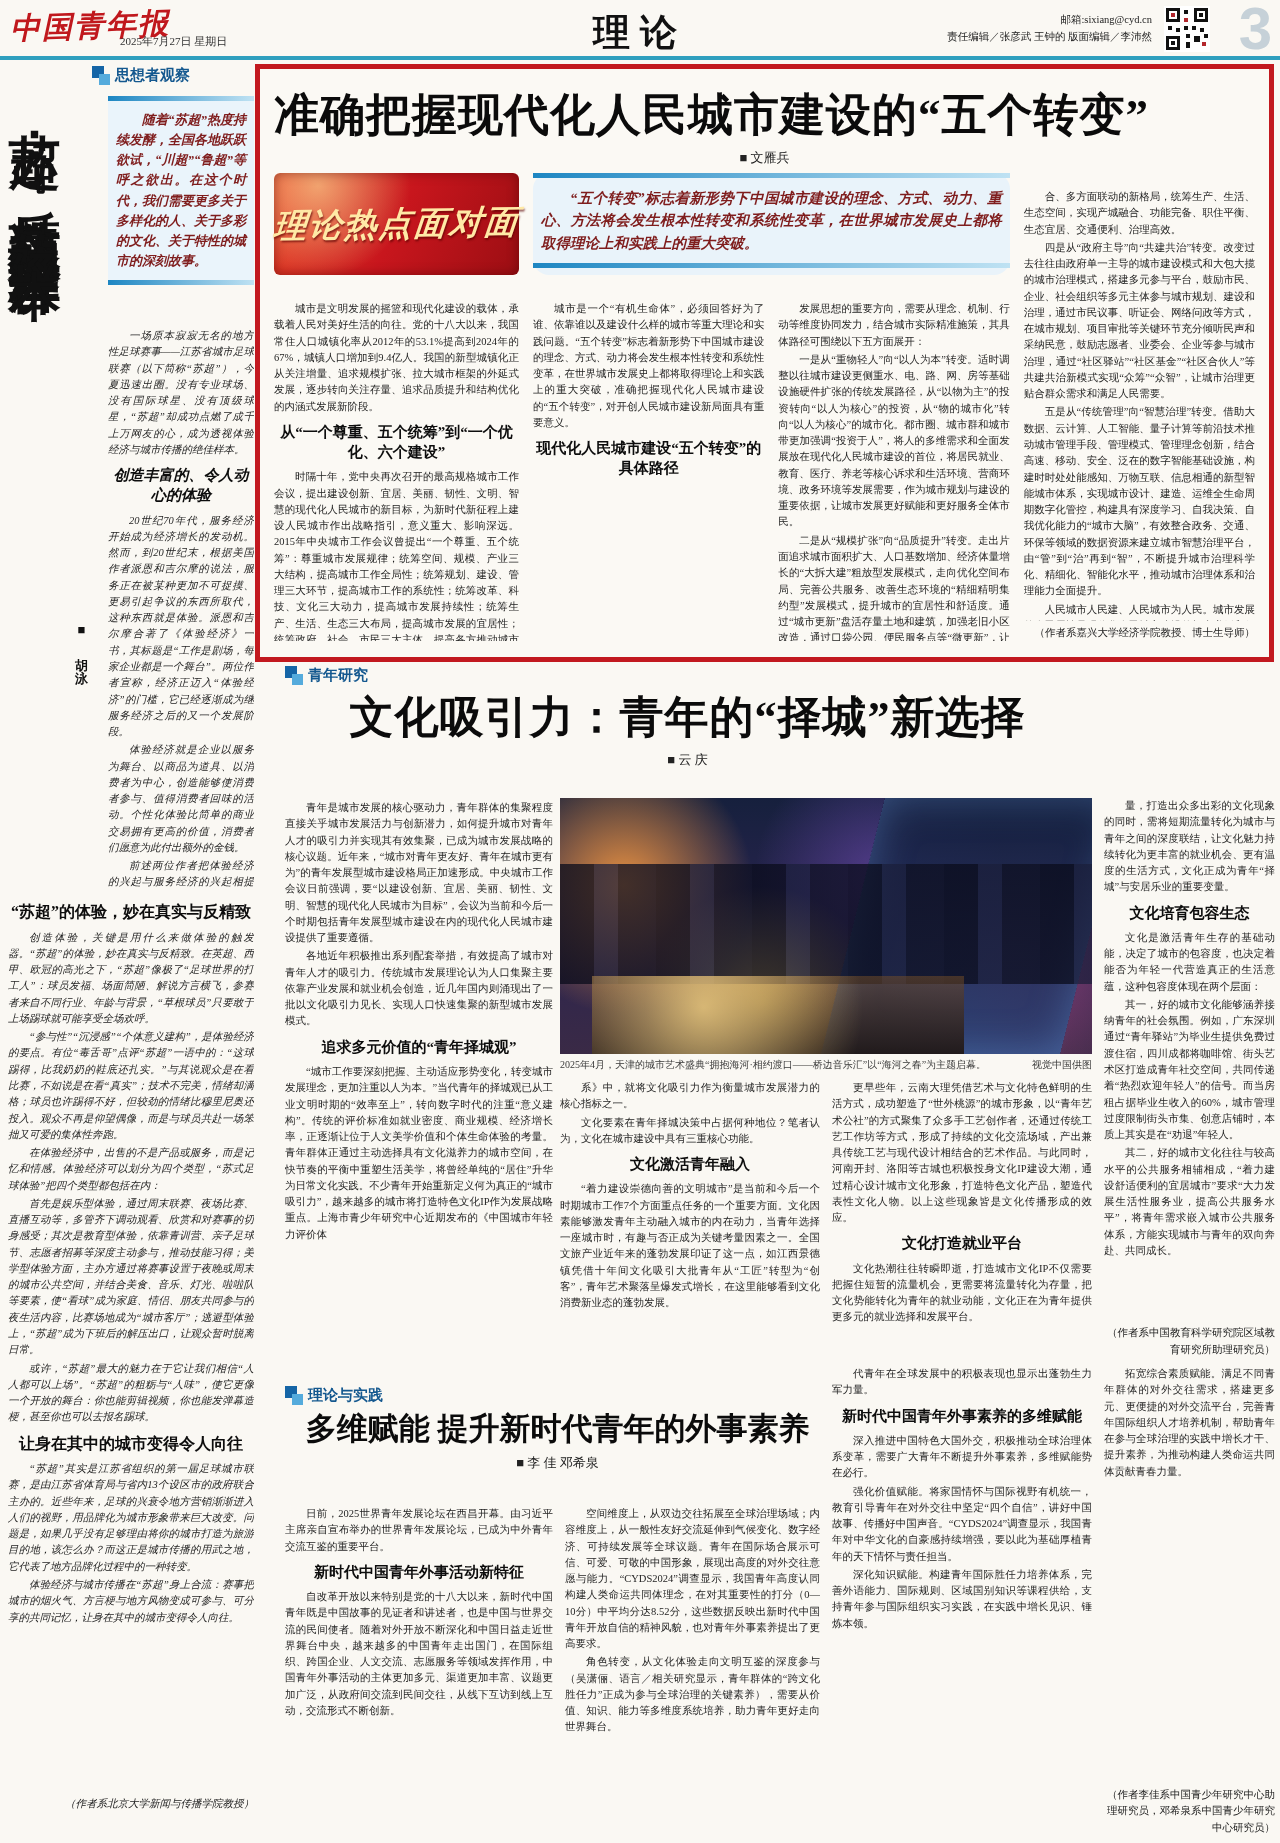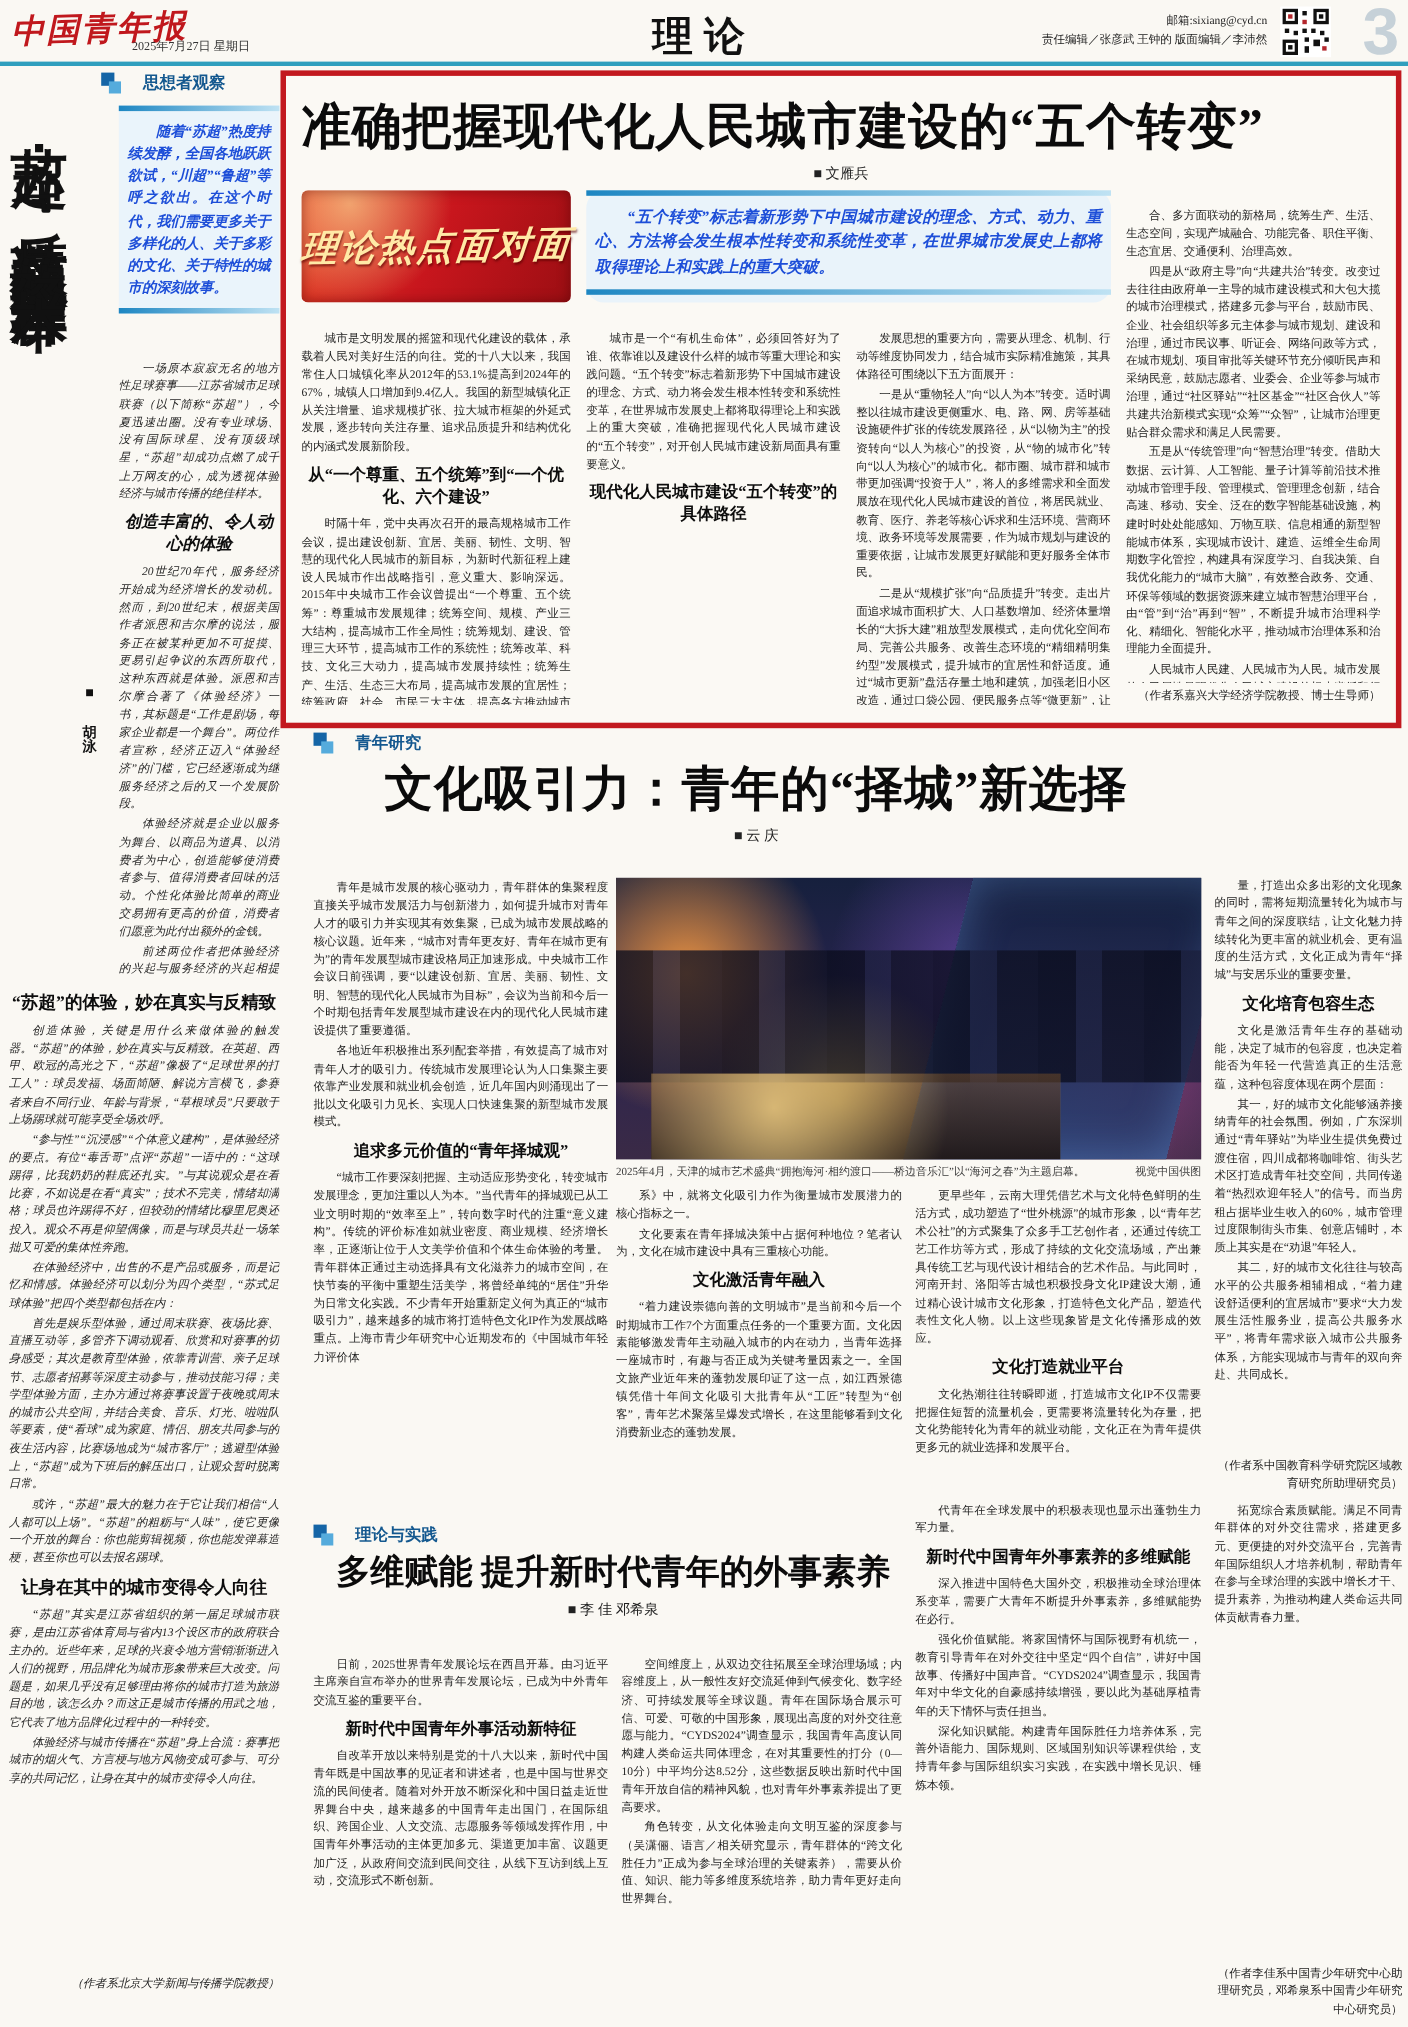--- a/index.html
+++ b/index.html
@@ -12,38 +12,38 @@
         transform:rotate(-2deg);letter-spacing:2px;white-space:nowrap;}
   .m-date{left:120px;top:34px;font-size:11px;color:#333;white-space:nowrap;}
   .m-section{left:0;top:8px;width:1280px;text-align:center;font-size:37px;font-weight:900;
              letter-spacing:10px;color:#111;}
   .m-right{right:128px;top:12px;text-align:right;font-size:10.5px;color:#222;line-height:1.6;}
   .qr{right:70px;top:6px;width:46px;height:46px;background:#fff;}
   .pagenum{right:8px;top:-6px;font-size:60px;font-weight:700;color:#c6d1d8;
            font-family:"Liberation Sans",sans-serif;}
   .teal-rule{left:0;top:56px;width:1280px;height:4px;background:#2f9fbe;}
   
-  .marker{display:flex;align-items:center;gap:19px;font-size:15px;font-weight:700;color:#14588f;
+  .marker{display:flex;align-items:center;gap:4px;font-size:15px;font-weight:700;color:#14588f;
           font-family:"Liberation Sans",sans-serif;}
   .mk-icon{position:relative;width:19px;height:19px;display:inline-block;}
   .mk-icon .sq1{position:absolute;left:0;top:0;width:12px;height:12px;background:#1565a6;}
   .mk-icon .sq2{position:absolute;left:7px;top:8px;width:11px;height:11px;background:#55abdc;}
   .cols p,.colflow p{margin:0 0 2px 0;text-indent:2em;text-align:justify;}
   .colflow{font-size:10.5px;line-height:1.55;overflow:hidden;}
   h3.subhead{font-size:15px;font-weight:900;text-align:center;margin:7px 0;line-height:1.35;color:#0d0d0d;}
   .byline{text-align:center;font-size:13px;color:#222;margin:4px 0;}
   .foot-note{font-size:10.5px;text-align:right;color:#222;padding-top:4px;}
   .pin-col{display:flex;flex-direction:column;overflow:hidden;}
   .pin-col .fill{flex:1;overflow:hidden;}
   
   .left-region{left:8px;top:66px;width:246px;height:1769px;}
   .l-marker{left:84px;top:0;}
   .l-callout{left:100px;top:30px;width:146px;background:#eaf4fb;padding:0;}
   .callout-bar{height:5px;background:linear-gradient(90deg,#1d86c2,#bfe2f3);}
-  .callout-body{padding:9px 8px;font-size:13px;font-weight:700;line-height:1.55;color:#1d4ed8;
+  .callout-body{padding:9px 8px;font-size:13px;font-weight:700;line-height:1.55;color:#7f1d1d;
                 font-style:italic;text-align:justify;}
   .callout-body .ind{text-indent:2em;margin:0;}
   .v-title{left:0;top:26px;height:935px;writing-mode:vertical-rl;font-size:52px;font-weight:900;
            color:#111;letter-spacing:6px;line-height:1.0;}
   .v-author{left:64px;top:556px;writing-mode:vertical-rl;font-size:13px;font-weight:700;color:#111;
             letter-spacing:4px;}
   .l-bodyA{left:100px;top:262px;width:146px;height:562px;font-style:italic;}
   .l-bodyB{left:0;top:828px;width:246px;height:918px;font-style:italic;}
   .l-bodyB h3.subhead{font-size:16px;font-style:normal;}
   

